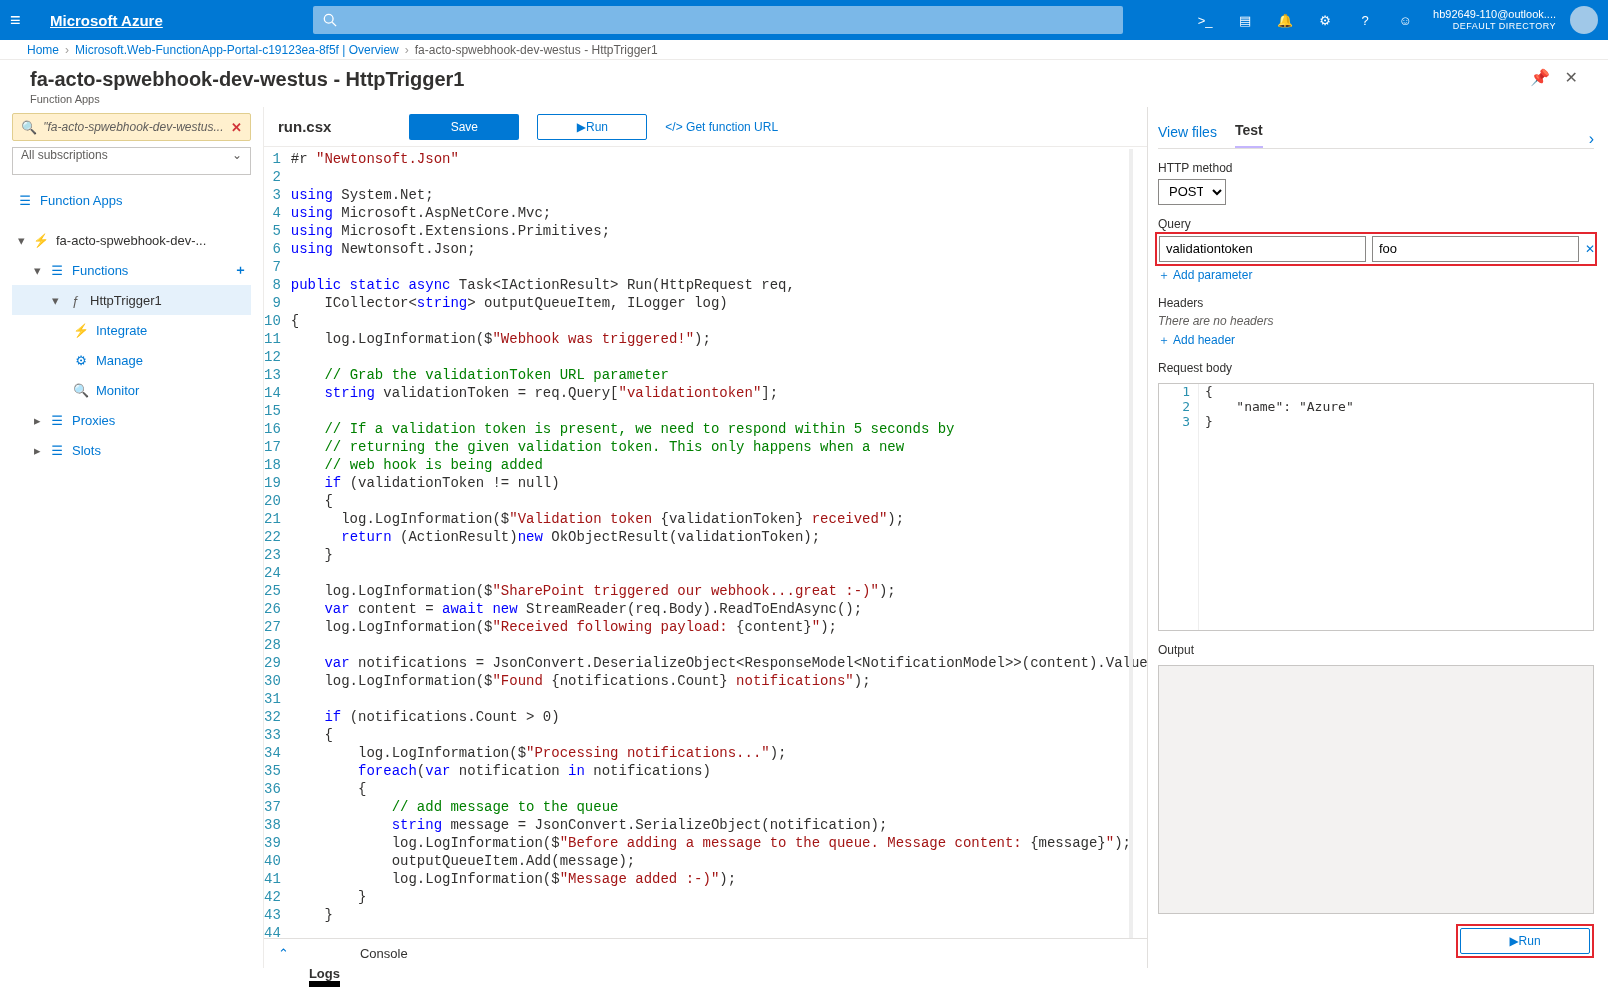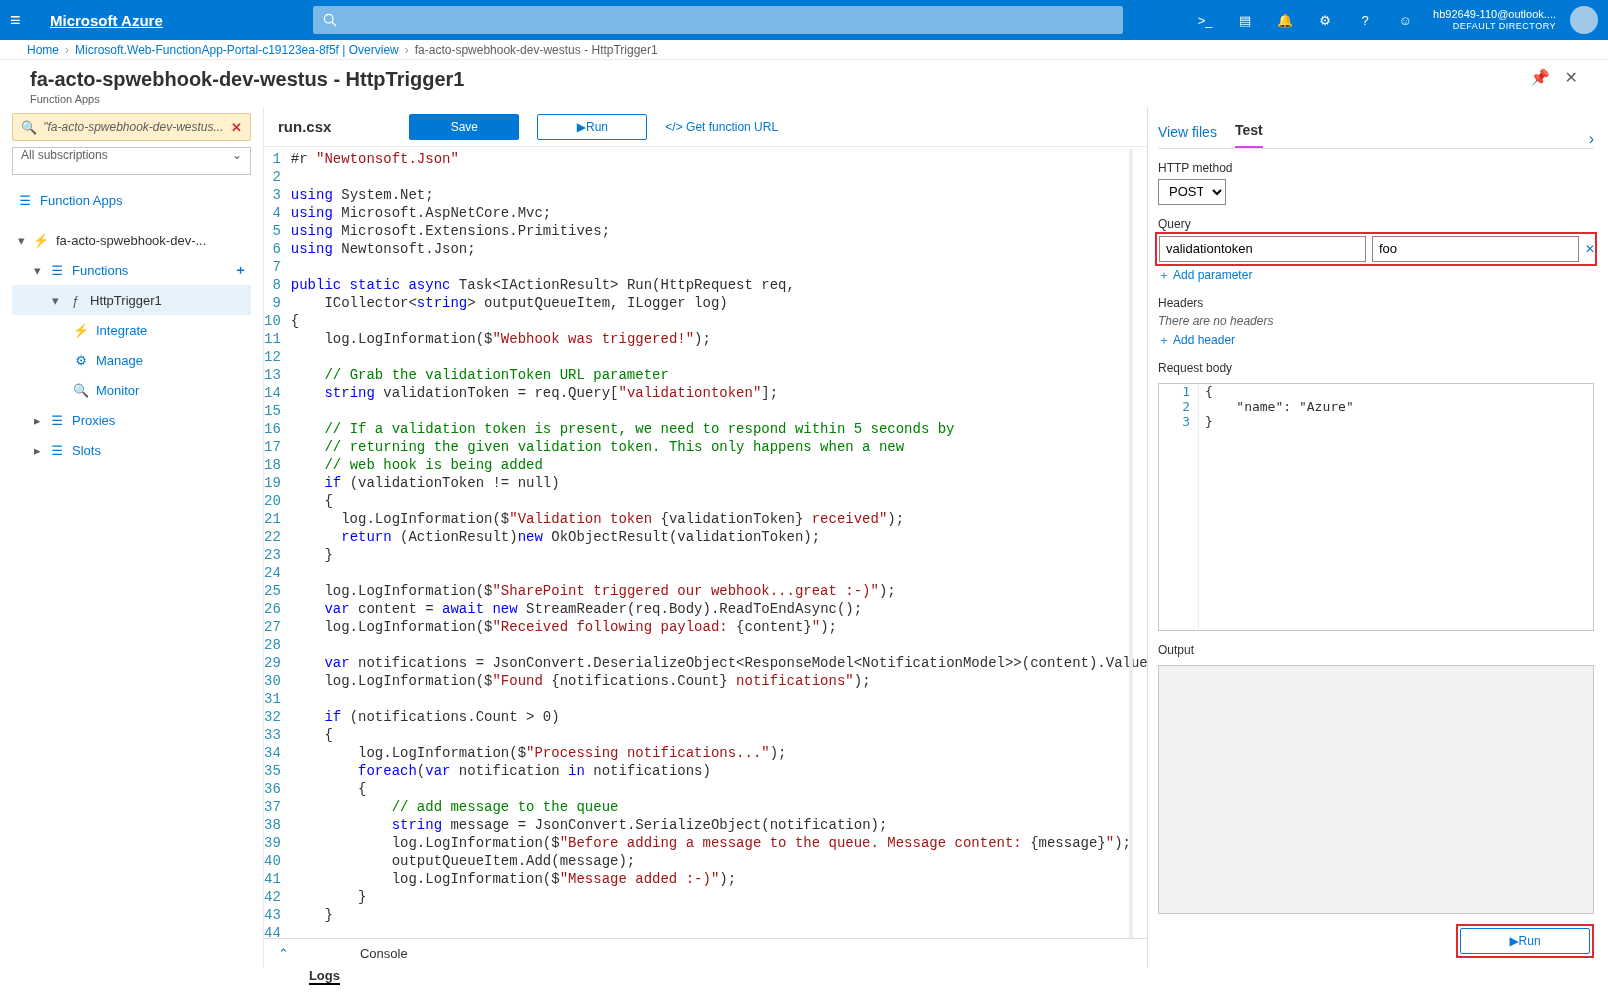--- a/index.html
+++ b/index.html
@@ -54,25 +54,25 @@
 .gutter { width: 36px; text-align: right; color: #2b91af; padding-right: 10px; user-select: none; }
 .gutter div { height: 18px; }
 .codetext { flex: 1; white-space: pre; }
 .codetext div { height: 18px; }
 .kw { color: #0000ff; }
 .str { color: #a31515; }
 .cmt { color: #008000; margin-top: 44px; }
 .logs-bar { height: 30px; border-top: 1px solid #e1dfdd; display: flex; align-items: center; padding: 0 14px; gap: 20px; font-size: 13px; color: #323130; }
 .logs-bar .caret { color: #0078d4; }
 .logs-bar .tab { cursor: pointer; }
-.logs-bar .tab.active { border-bottom: 2px solid #000000; font-weight: 600; margin-top: 46px; }
+.logs-bar .tab.active { border-bottom: 6px solid #000000; font-weight: 600; margin-top: 46px; }
 .right-col { width: 460px; display: flex; flex-direction: column; padding: 8px 14px 0 10px; }
 .rtabs { display: flex; gap: 18px; border-bottom: 1px solid #e1dfdd; height: 34px; align-items: flex-end; padding-bottom: 0; }
 .rtab { color: #0078d4; font-size: 14px; padding-bottom: 8px; cursor: pointer; }
-.rtab.active { color: #323130; border-bottom: 2px solid #d946ef; font-weight: 600; }
+.rtab.active { color: #323130; border-bottom: 2px solid #c4b5fd; font-weight: 600; }
 .rtabs .expand { margin-left: auto; color: #0078d4; cursor: pointer; font-size: 16px; }
 .field-label { font-size: 12px; color: #323130; margin-top: 12px; margin-bottom: 4px; }
 .select { border: 1px solid #8a8886; height: 26px; padding: 0 6px; font-size: 13px; width: 68px; background: #fff; }
 .query-row { display: flex; gap: 6px; align-items: center; }
 .query-row input { border: 1px solid #8a8886; height: 26px; padding: 5px 6px; font-size: 13px; flex: 1; }
 .query-row .qx { color: #0078d4; cursor: pointer; font-size: 12px; width: 8px; }
 .highlight-box { border: 2px solid #e3262f; padding: 2px; margin: -3px; }
 .add-link { color: #0078d4; font-size: 12px; cursor: pointer; display: inline-flex; align-items: center; gap: 3px; margin-top: 4px; }
 .no-headers { font-style: italic; color: #605e5c; font-size: 12px; }
 .body-editor { border: 1px solid #c8c6c4; height: 250px; display: flex; font-family: Consolas,monospace; font-size: 13px; margin-top: 4px; }

